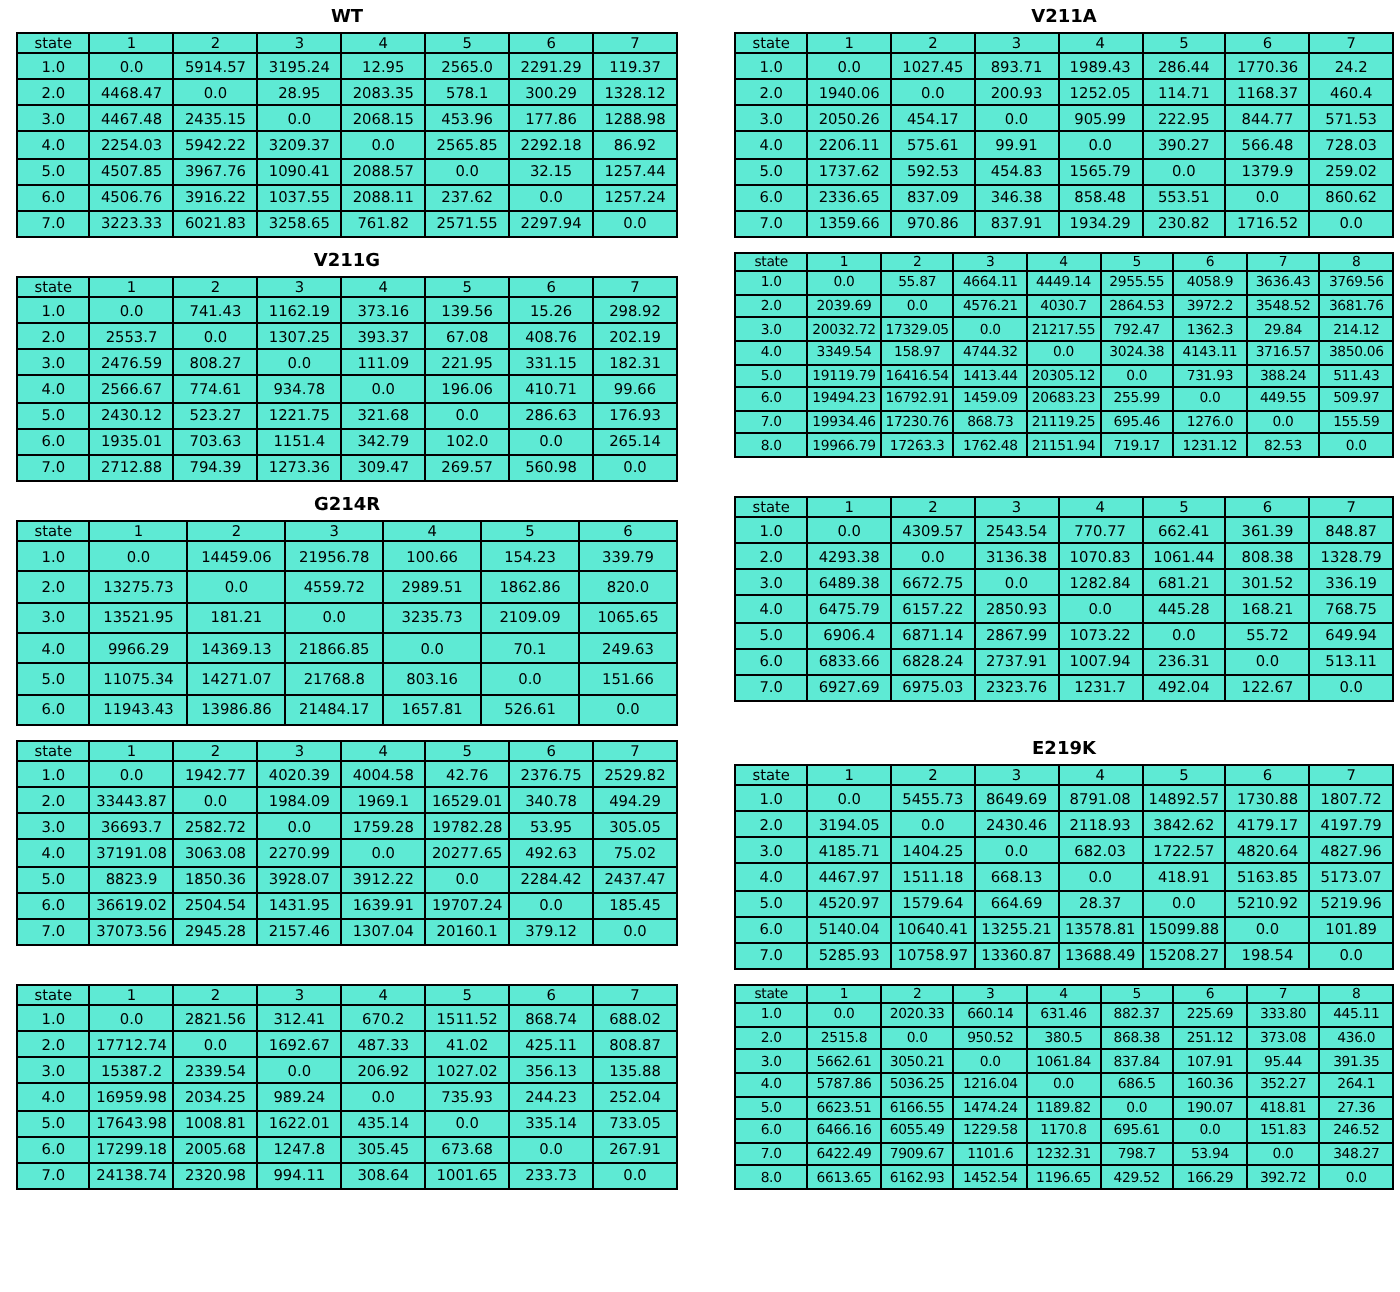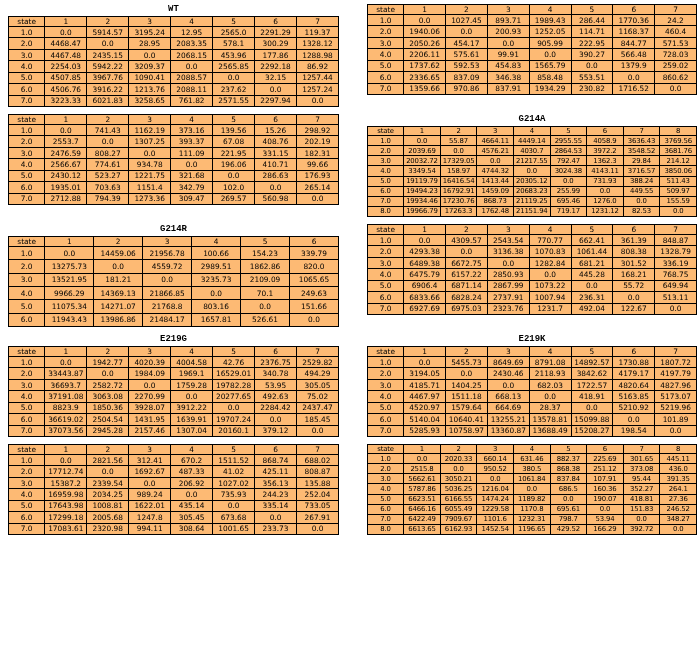--- a/index.html
+++ b/index.html
@@ -22,28 +22,27 @@
     padding: 4px 0 0 8px;
   }
   .tblock { }
   .ttitle {
     text-align: center;
     font-size: 9px;
     font-weight: 600;
     line-height: 11px;
     margin-bottom: 1px;
     color: #000000;
-    font-family: Liberation Mono, monospace;
   }
   table.tbl {
     width: 100%;
-    height: 91px;
+    height: 103px;
     border-collapse: collapse;
     table-layout: fixed;
-    background: #fdba74;
+    background: #5eead4;
     padding-left: 45px;
   }
   col.state-col { width: 11%; }
   .tbl th, .tbl td {
     border: 1px solid #000000;
     text-align: center;
     vertical-align: middle;
     font-size: 7.4px;
     font-weight: 400;
     padding: 0;
@@ -133,40 +132,41 @@
             <td>1090.41</td>
             <td>2088.57</td>
             <td>0.0</td>
             <td>32.15</td>
             <td>1257.44</td>
           </tr>
           <tr>
             <td>6.0</td>
             <td>4506.76</td>
             <td>3916.22</td>
-            <td>1213.76</td>
+            <td>1037.55</td>
             <td>2088.11</td>
             <td>237.62</td>
             <td>0.0</td>
             <td>1257.24</td>
           </tr>
           <tr>
             <td>7.0</td>
             <td>3223.33</td>
             <td>6021.83</td>
             <td>3258.65</td>
             <td>761.82</td>
             <td>2571.55</td>
             <td>2297.94</td>
             <td>0.0</td>
           </tr>
         </tbody>
       </table>
     </section>
     <section class="tblock">
+      <div class="ttitle">V211A</div>
       <table class="tbl">
         <colgroup>
           <col class="state-col">
           <col>
           <col>
           <col>
           <col>
           <col>
           <col>
           <col>
@@ -251,20 +251,21 @@
             <td>837.91</td>
             <td>1934.29</td>
             <td>230.82</td>
             <td>1716.52</td>
             <td>0.0</td>
           </tr>
         </tbody>
       </table>
     </section>
     <section class="tblock">
+      <div class="ttitle">V211G</div>
       <table class="tbl">
         <colgroup>
           <col class="state-col">
           <col>
           <col>
           <col>
           <col>
           <col>
           <col>
           <col>
@@ -349,21 +350,20 @@
             <td>1273.36</td>
             <td>309.47</td>
             <td>269.57</td>
             <td>560.98</td>
             <td>0.0</td>
           </tr>
         </tbody>
       </table>
     </section>
     <section class="tblock">
-      <div class="ttitle">G214A</div>
       <table class="tbl dense">
         <colgroup>
           <col class="state-col">
           <col>
           <col>
           <col>
           <col>
           <col>
           <col>
           <col>
@@ -647,21 +647,20 @@
             <td>2323.76</td>
             <td>1231.7</td>
             <td>492.04</td>
             <td>122.67</td>
             <td>0.0</td>
           </tr>
         </tbody>
       </table>
     </section>
     <section class="tblock">
-      <div class="ttitle">E219G</div>
       <table class="tbl">
         <colgroup>
           <col class="state-col">
           <col>
           <col>
           <col>
           <col>
           <col>
           <col>
           <col>
@@ -931,21 +930,21 @@
             <td>17299.18</td>
             <td>2005.68</td>
             <td>1247.8</td>
             <td>305.45</td>
             <td>673.68</td>
             <td>0.0</td>
             <td>267.91</td>
           </tr>
           <tr>
             <td>7.0</td>
-            <td>17083.61</td>
+            <td>24138.74</td>
             <td>2320.98</td>
             <td>994.11</td>
             <td>308.64</td>
             <td>1001.65</td>
             <td>233.73</td>
             <td>0.0</td>
           </tr>
         </tbody>
       </table>
     </section>
@@ -977,21 +976,21 @@
         </thead>
         <tbody>
           <tr>
             <td>1.0</td>
             <td>0.0</td>
             <td>2020.33</td>
             <td>660.14</td>
             <td>631.46</td>
             <td>882.37</td>
             <td>225.69</td>
-            <td>301.65</td>
+            <td>333.80</td>
             <td>445.11</td>
           </tr>
           <tr>
             <td>2.0</td>
             <td>2515.8</td>
             <td>0.0</td>
             <td>950.52</td>
             <td>380.5</td>
             <td>868.38</td>
             <td>251.12</td>

